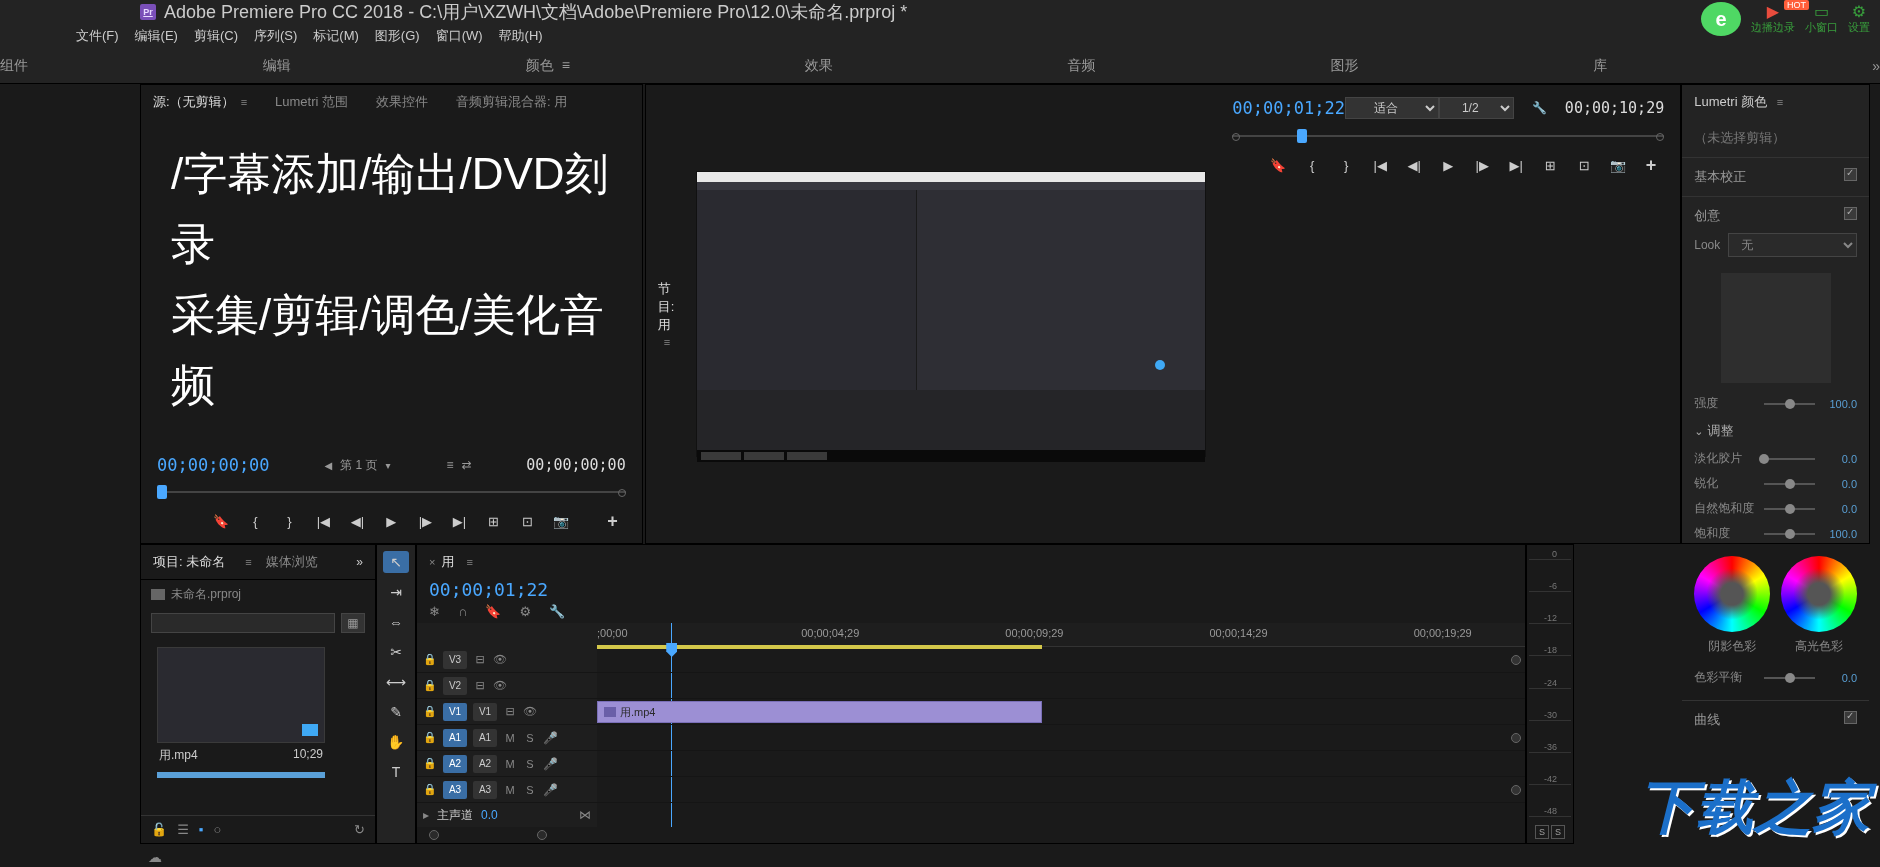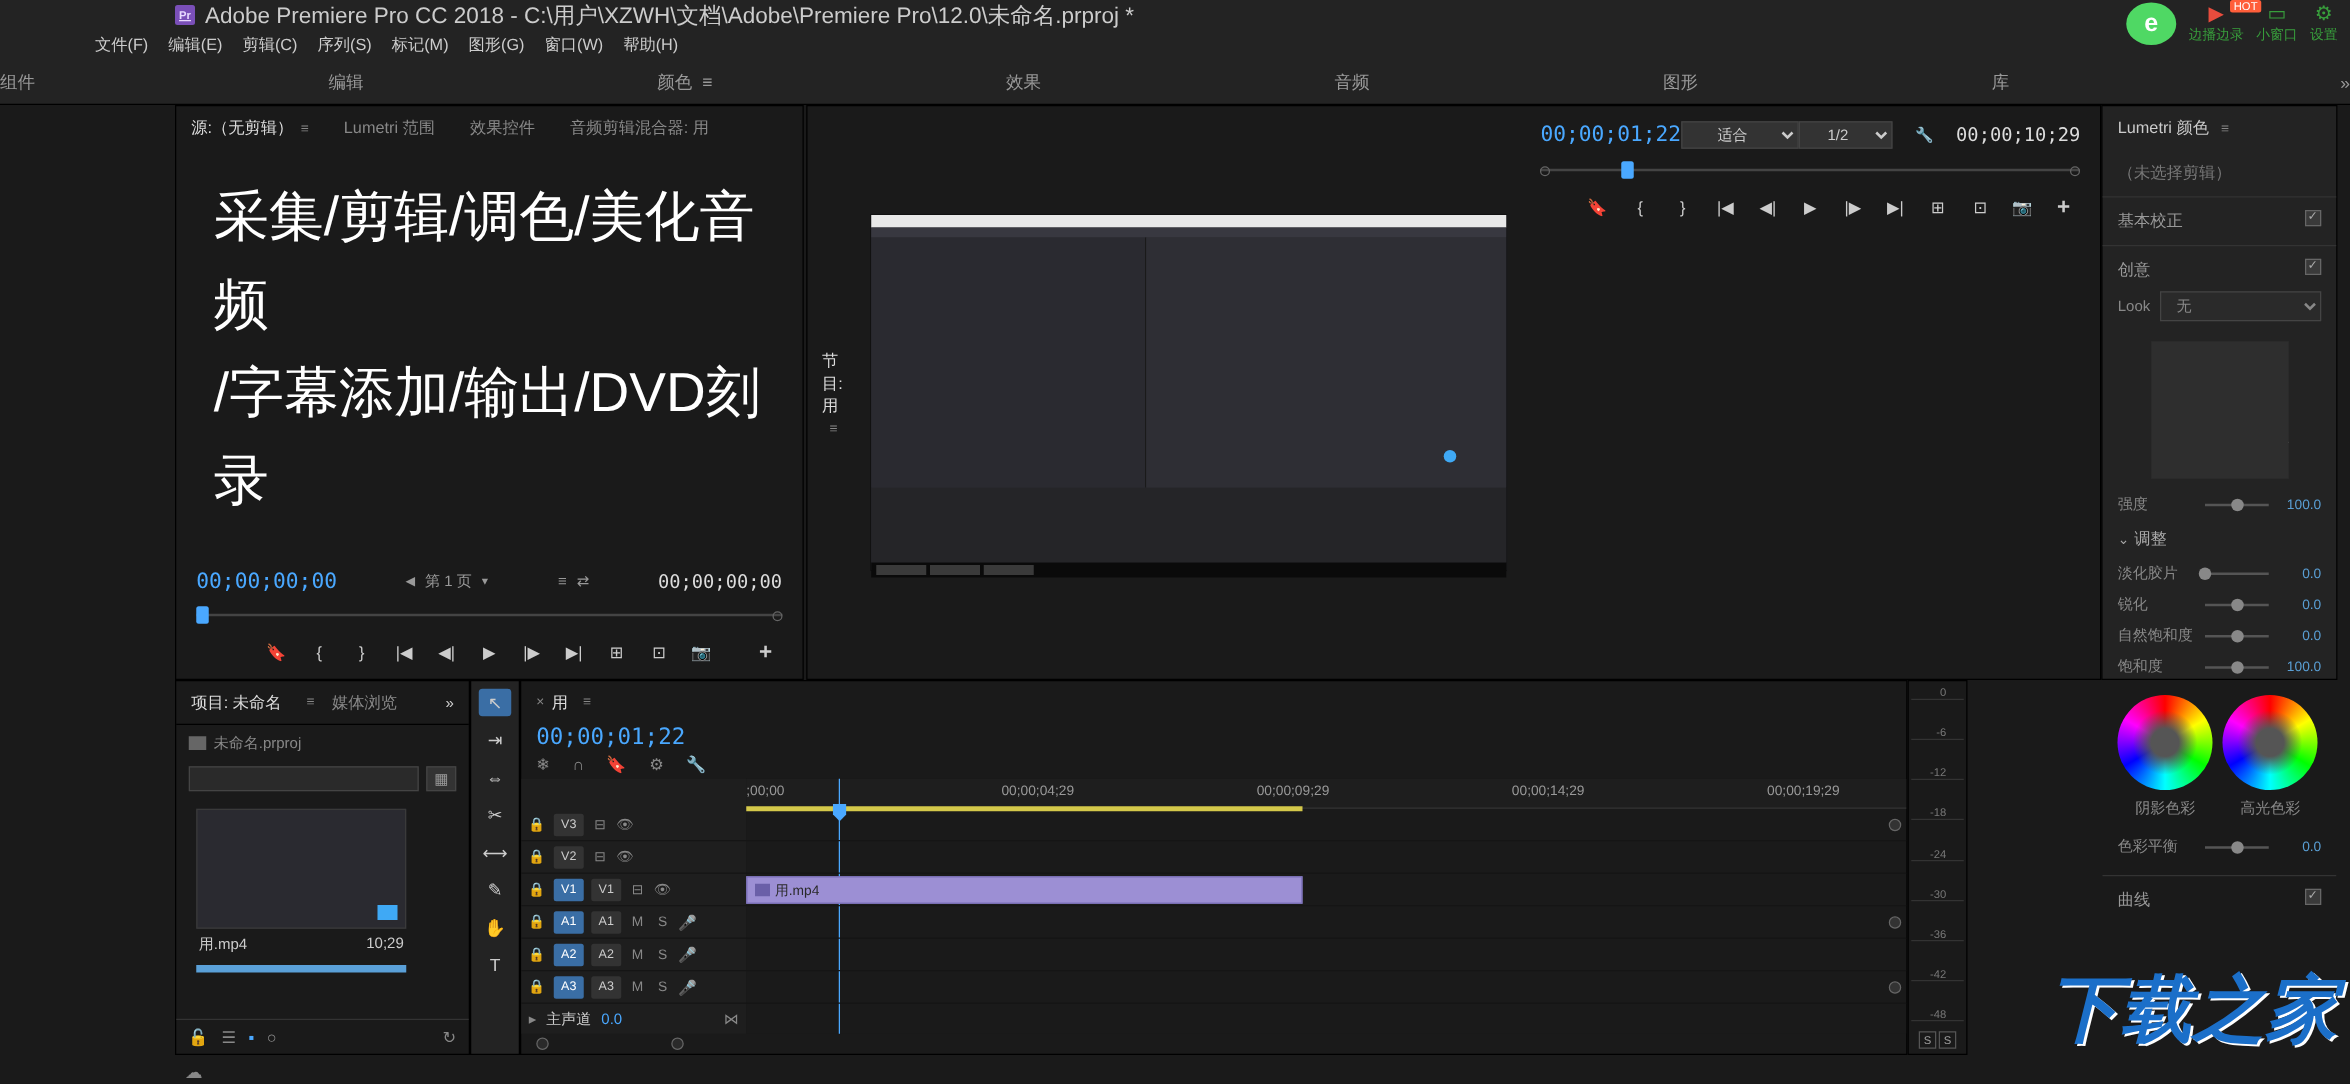--- a/index.html
+++ b/index.html
@@ -75,21 +75,21 @@
 .lum-checkbox.checked::after { content: "✓"; color: #aaa; font-size: 10px; position: absolute; top: -2px; left: 1px; }
 .lum-look-row { display: flex; align-items: center; gap: 8px; padding: 8px 0; }
 .lum-look-select { flex: 1; background: #2a2a2a; border: 1px solid #444; color: #888; padding: 3px 8px; font-size: 12px; }
 .lum-preview { width: 110px; height: 110px; background: #2e2e2e; margin: 8px auto; }
 .lum-slider-row { display: flex; align-items: center; padding: 4px 0; gap: 8px; }
 .lum-slider-label { color: #888; font-size: 12px; width: 62px; }
 .lum-slider { flex: 1; height: 2px; background: #555; position: relative; }
 .lum-slider-handle { position: absolute; top: -4px; width: 10px; height: 10px; background: #888; border-radius: 50%; transform: translateX(-50%); }
 .lum-slider-val { color: #5a9fd4; font-size: 11px; width: 34px; text-align: right; }
 .lum-adjust-expand { color: #aaa; font-size: 11px; margin-right: 4px; }
-.lum-wheels { display: flex; gap: 8px; justify-content: flex-start; padding: 10px 0; }
+.lum-wheels { display: flex; gap: 8px; justify-content: space-between; padding: 10px 0; }
 .color-wheel { width: 76px; height: 76px; border-radius: 50%; background: conic-gradient(red, yellow, lime, cyan, blue, magenta, red); position: relative; }
 .color-wheel::after { content: ""; position: absolute; inset: 12px; border-radius: 50%; background: radial-gradient(circle, #555 30%, transparent 70%); }
 .wheel-label { text-align: center; color: #888; font-size: 12px; margin-top: 6px; }
 
 .cursor-arrow { position: absolute; right: 36px; top: 182px; color: #fff; font-size: 16px; }
 
 .lower-area { display: flex; height: 300px; }
 .project-panel { width: 236px; background: #1a1a1a; border: 1px solid #000; margin-left: 140px; display: flex; flex-direction: column; }
 .proj-tabs { display: flex; gap: 14px; padding: 8px 12px; align-items: center; border-bottom: 1px solid #000; }
 .proj-path-row { display: flex; align-items: center; gap: 6px; padding: 6px 10px; color: #888; }
@@ -211,22 +211,22 @@
 <div class="main-area">
 
   <div class="source-panel">
     <div class="panel-tabs">
       <span class="panel-tab active"><span>源:（无剪辑）</span><span class="hamburger">≡</span></span>
       <span class="panel-tab">Lumetri 范围</span>
       <span class="panel-tab">效果控件</span>
       <span class="panel-tab">音频剪辑混合器: 用</span>
     </div>
     <div class="source-content">
+      <div class="big-text">/字幕添加/输出/DVD刻录</div>
       <div class="big-text">采集/剪辑/调色/美化音频</div>
-      <div class="big-text">/字幕添加/输出/DVD刻录</div>
     </div>
     <div class="source-footer">
       <div class="timecode-row">
         <span class="timecode">00;00;00;00</span>
         <div class="page-nav">
           <span class="page-arrow">◀</span>
           <span>第 1 页</span>
           <span class="page-arrow">▾</span>
           <span style="width:40px"></span>
           <span>≡</span>

